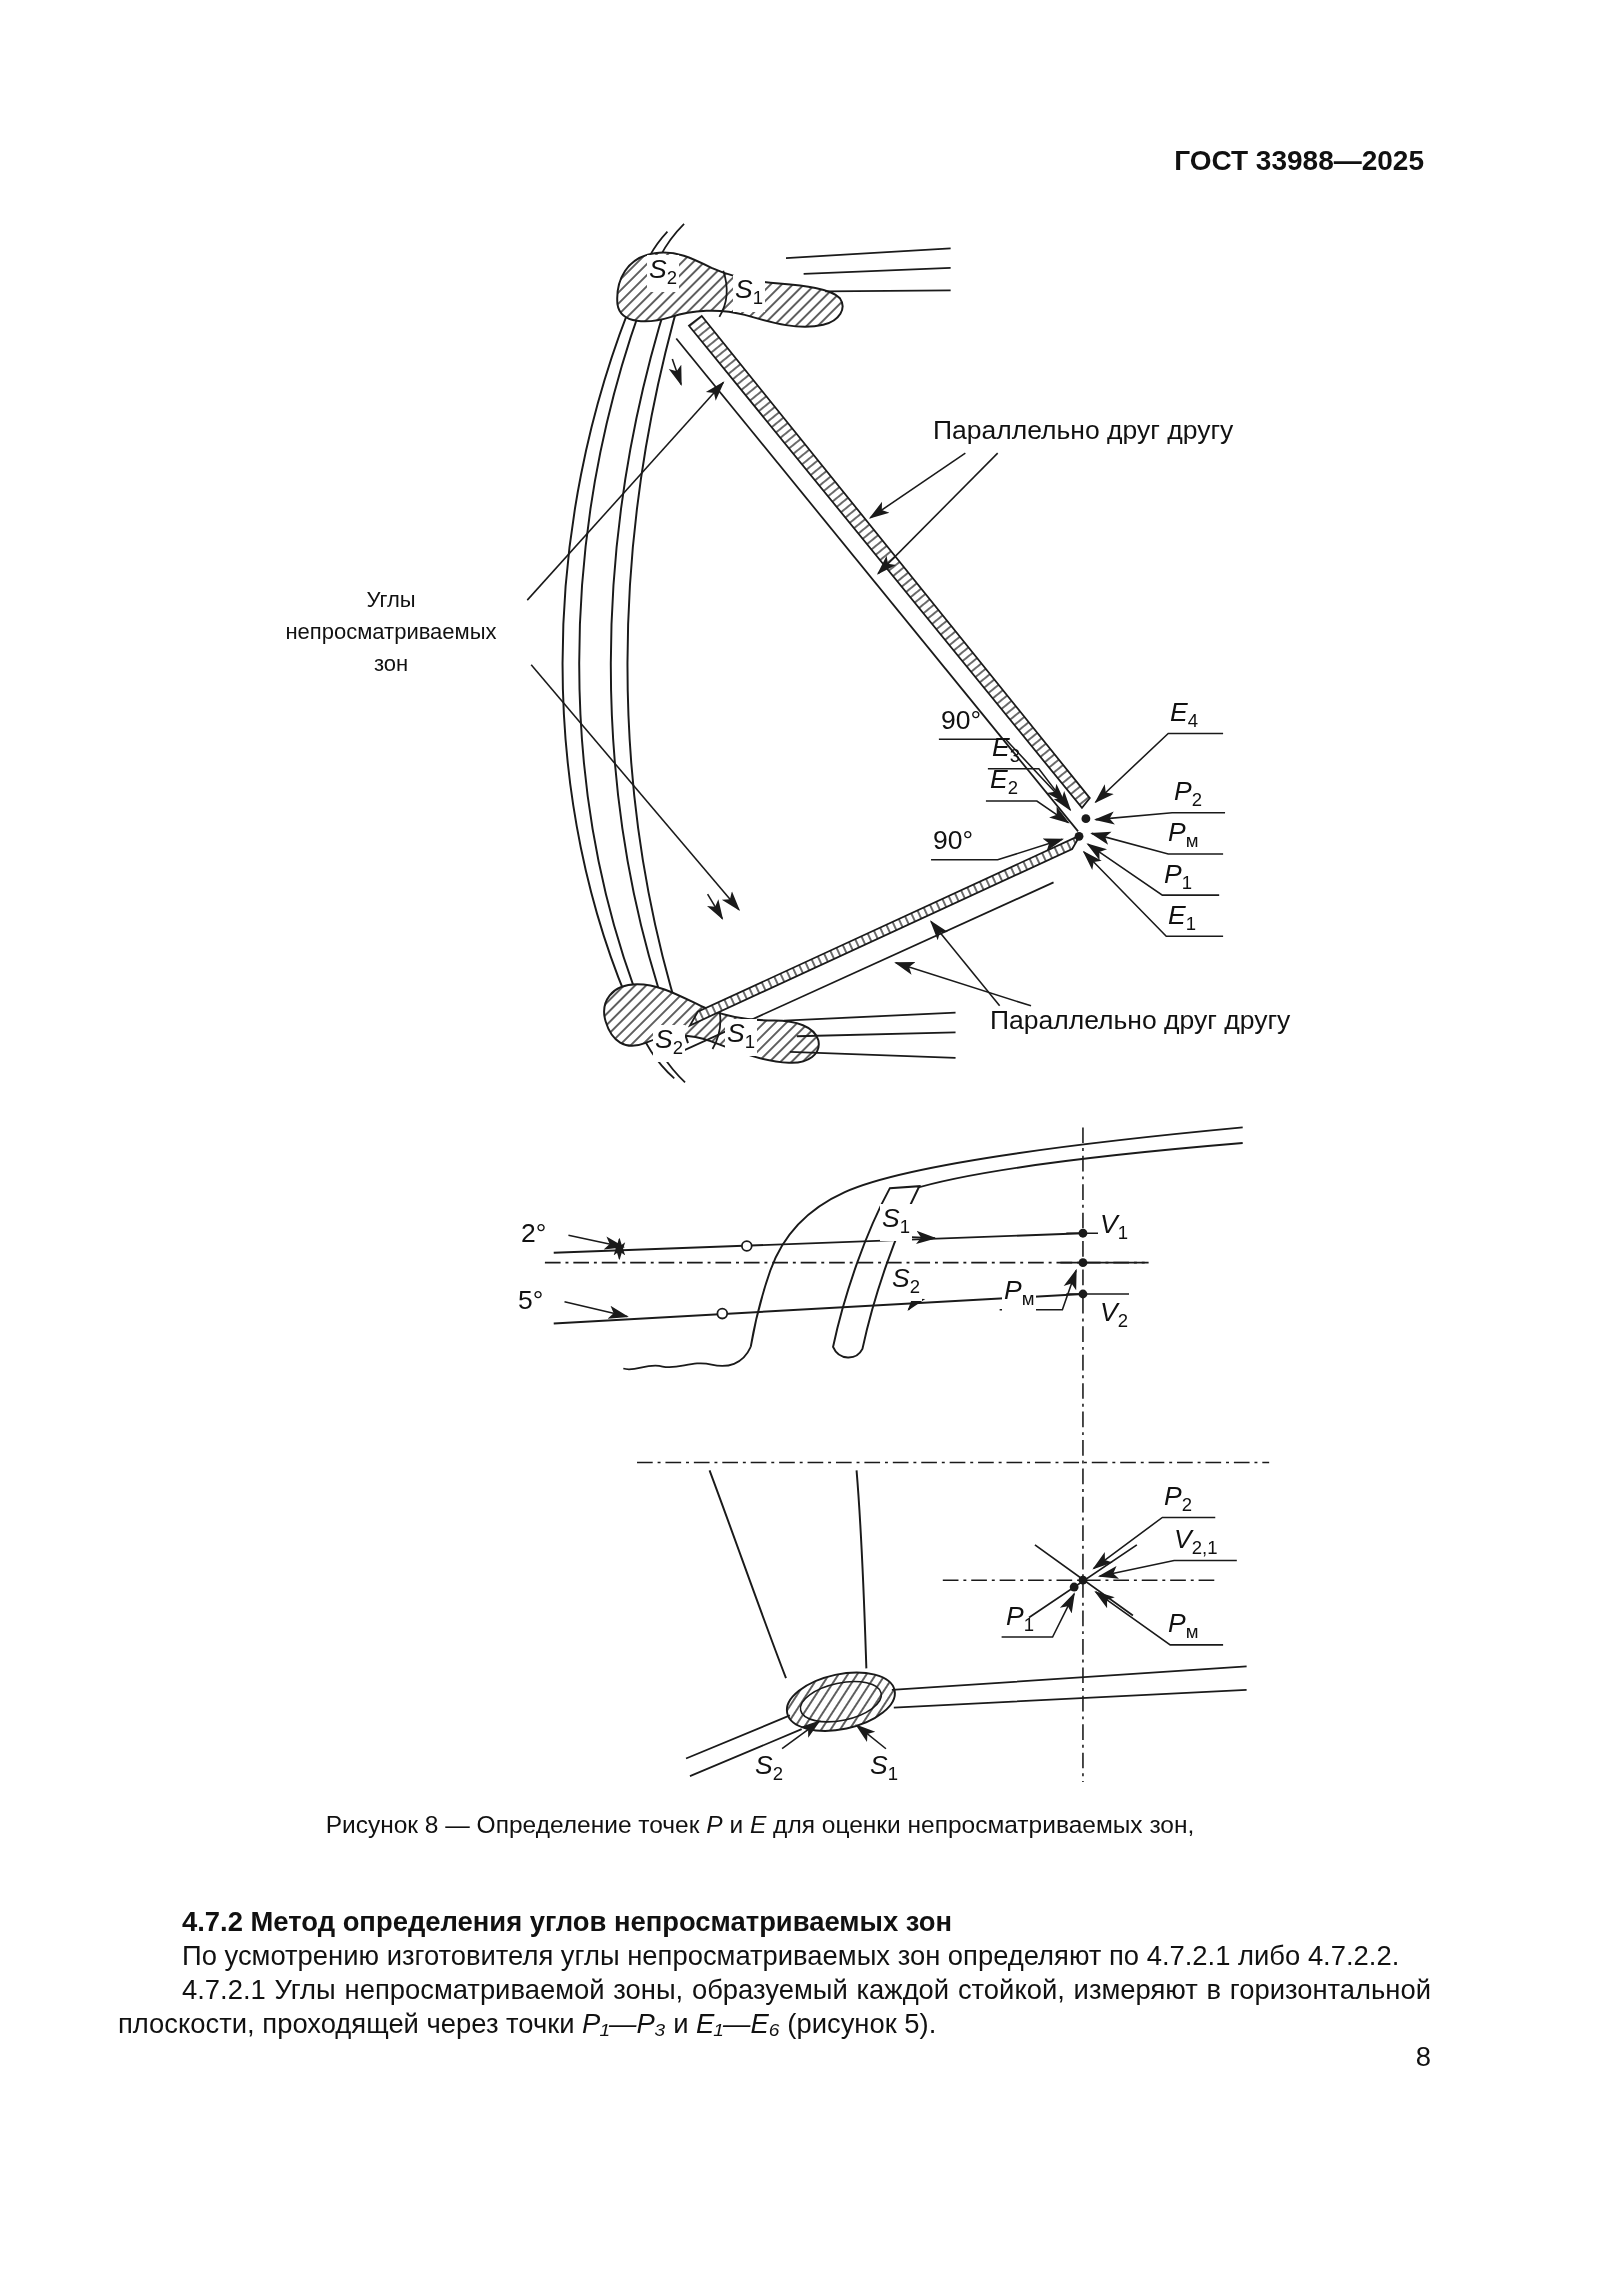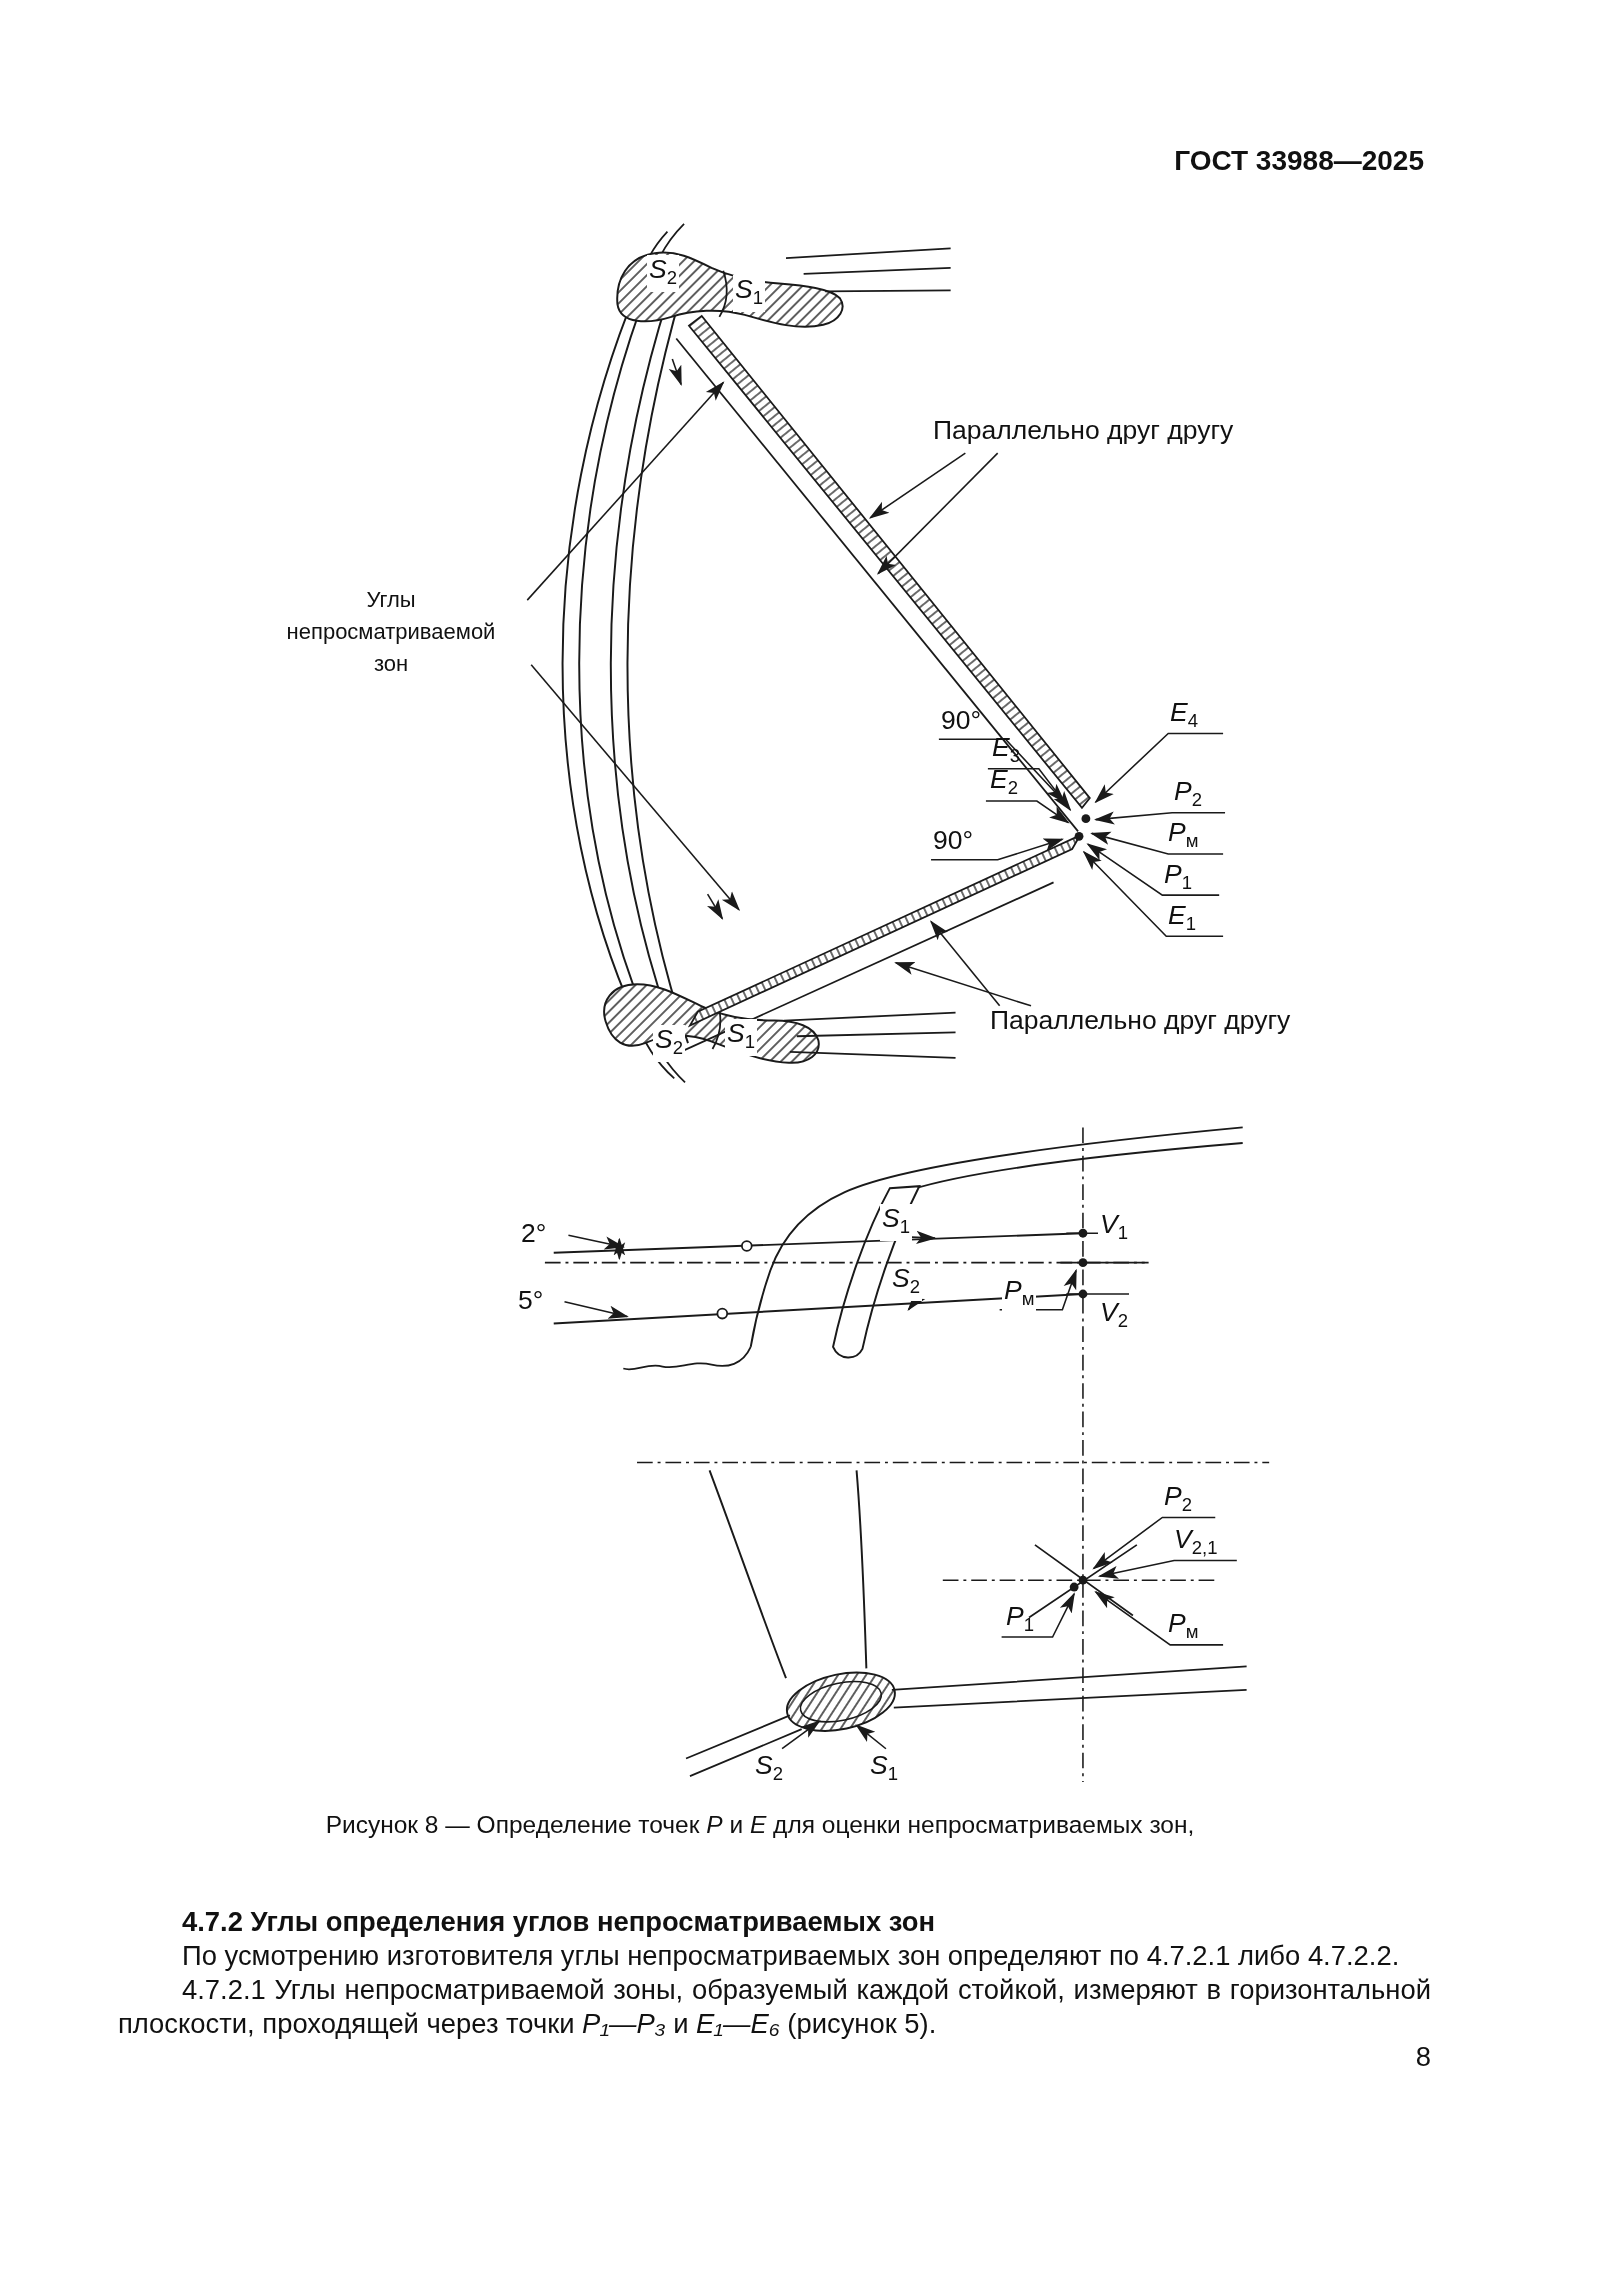--- a/index.html
+++ b/index.html
@@ -154,21 +154,21 @@
     </g>
   </svg>
 
   <div>
 
     <div class="lbl halo" style="left:647px;top:255px"><i>S</i><sub>2</sub></div>
     <div class="lbl halo" style="left:733px;top:275px"><i>S</i><sub>1</sub></div>
     <div class="lbl" style="left:933px;top:416px">Параллельно друг другу</div>
     <div class="corner">
       <div>Углы</div>
-      <div>непросматриваемой</div>
+      <div>непросматриваемых</div>
       <div>зон</div>
     </div>
     <div class="lbl" style="left:941px;top:706px">90°</div>
     <div class="lbl" style="left:992px;top:733px"><i>E</i><sub>3</sub></div>
     <div class="lbl" style="left:990px;top:765px"><i>E</i><sub>2</sub></div>
     <div class="lbl" style="left:933px;top:826px">90°</div>
     <div class="lbl" style="left:1170px;top:698px"><i>E</i><sub>4</sub></div>
     <div class="lbl" style="left:1174px;top:777px"><i>P</i><sub>2</sub></div>
     <div class="lbl" style="left:1168px;top:818px"><i>P</i><sub>м</sub></div>
     <div class="lbl" style="left:1164px;top:860px"><i>P</i><sub>1</sub></div>
@@ -191,21 +191,21 @@
     <div class="lbl" style="left:1168px;top:1609px"><i>P</i><sub>м</sub></div>
     <div class="lbl halo" style="left:753px;top:1751px"><i>S</i><sub>2</sub></div>
     <div class="lbl halo" style="left:868px;top:1751px"><i>S</i><sub>1</sub></div>
   </div>
 
   <div class="caption">
     <div><span>Рисунок 8 — Определение точек </span><i class="var">P</i><span> и </span><i class="var">E</i><span> для оценки непросматриваемых зон,</span></div>
   </div>
 
   <div class="bodytext">
-    <p class="head">4.7.2 Углы определения углов непросматриваемых зон</p>
+    <p class="head">4.7.2 Метод определения углов непросматриваемых зон</p>
     <p>По усмотрению изготовителя углы непросматриваемых зон определяют по 4.7.2.1 либо 4.7.2.2.</p>
     <p class="just"><span>4.7.2.1 Углы непросматриваемой зоны, образуемый каждой стойкой, измеряют в горизонтальной плоскости, проходящей через точки </span><i class="var">P₁—P₃</i><span> и </span><i class="var">E₁—E₆</i><span> (рисунок 5).</span></p>
   </div>
 
   <div class="pagenum">8</div>
 
 </div>
 
 
 </body></html>

